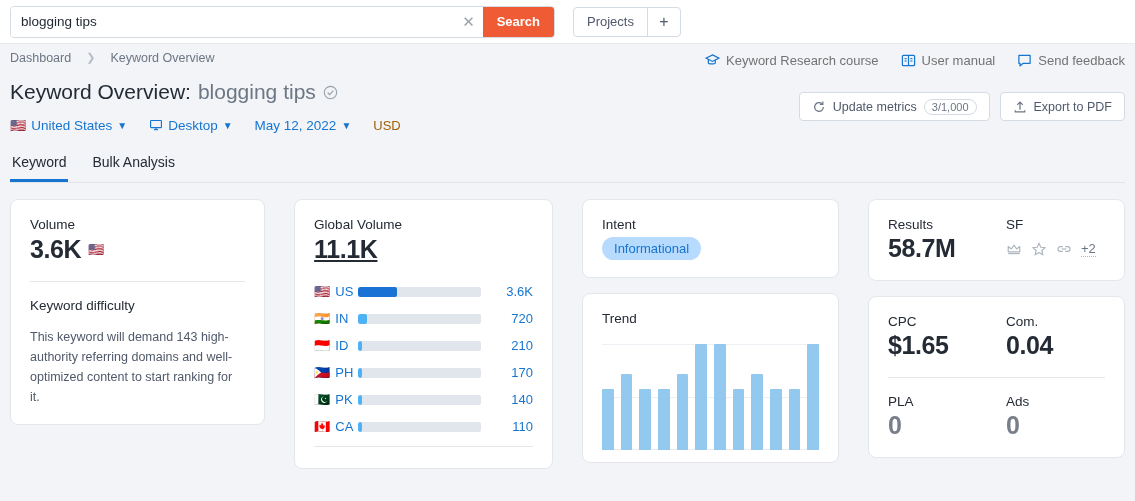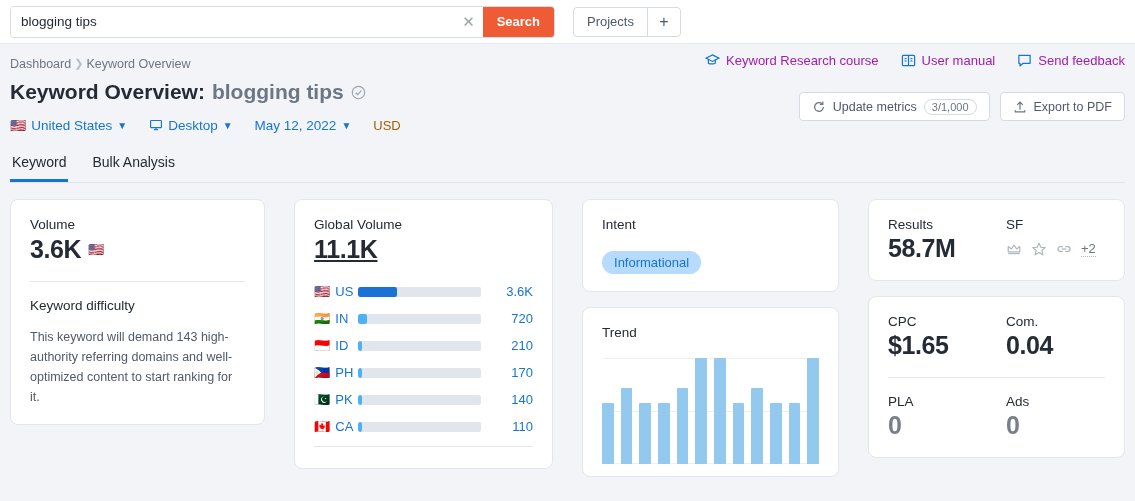--- a/index.html
+++ b/index.html
@@ -69,40 +69,40 @@
   }
   .plus-btn {
     width: 32px; height: 100%;
     display: flex; align-items: center; justify-content: center;
     font-size: 16px; color: #50596a; cursor: pointer;
   }
 
   
   .page { padding: 0 10px; }
   .crumbs {
-    display: flex; align-items: center; gap: 3px;
+    display: flex; gap: 15px;
     font-size: 12.5px; color: #6c7684;
     height: 32px; padding-top: 7px;
   }
   .crumbs .sep { color: #b6bdc6; font-size: 11px; }
   .crumb-link { cursor: pointer; }
 
   .headrow { display: flex; align-items: flex-start; }
   .title {
-    font-size: 21px; font-weight: bold;
+    font-size: 21px; font-weight: normal;
     display: flex; align-items: center; gap: 7px;
     padding-top: 4px;
   }
   .title .kw { color: #6c7684; }
   .check-ic { width: 15px; height: 15px; display:inline-block; }
 
   .toplinks {
     margin-left: auto;
     display: flex; align-items: flex-start; gap: 22px;
-    font-size: 13px; color: #a21caf;
+    font-size: 13px; color: #737373;
     padding-top: 6px;
   }
   .toplink { display: flex; align-items: center; gap: 6px; cursor: pointer; }
 
   .filters {
     display: flex; align-items: center; gap: 22px;
     font-size: 13.5px; color: #1675d1;
     margin-top: 11px;
     height: 20px;
   }
@@ -184,21 +184,21 @@
     flex: 1; height: 10px; border-radius: 2px;
     background: #e1e5ec; overflow: hidden; margin-right: 10px;
   }
   .gv-fill { height: 100%; border-radius: 2px; }
   .gv-val { width: 42px; text-align: right; font-size: 13px; color: #1675d1; }
   .gv-val.dark { color: #242b35; }
   .gv-sep { height: 1px; background: #e3e7ec; margin: 6px 0 4px; }
 
   
   .intent-pill {
-    display: inline-block; margin-top: 19px;
+    display: inline-block; margin-top: 5px;
     background: #b7daff; color: #1675d1;
     border-radius: 12px; padding: 4px 12px;
     font-size: 13px;
   }
 
   
   .trend-chart {
     position: relative;
     margin-top: 18px;
     height: 106px;

